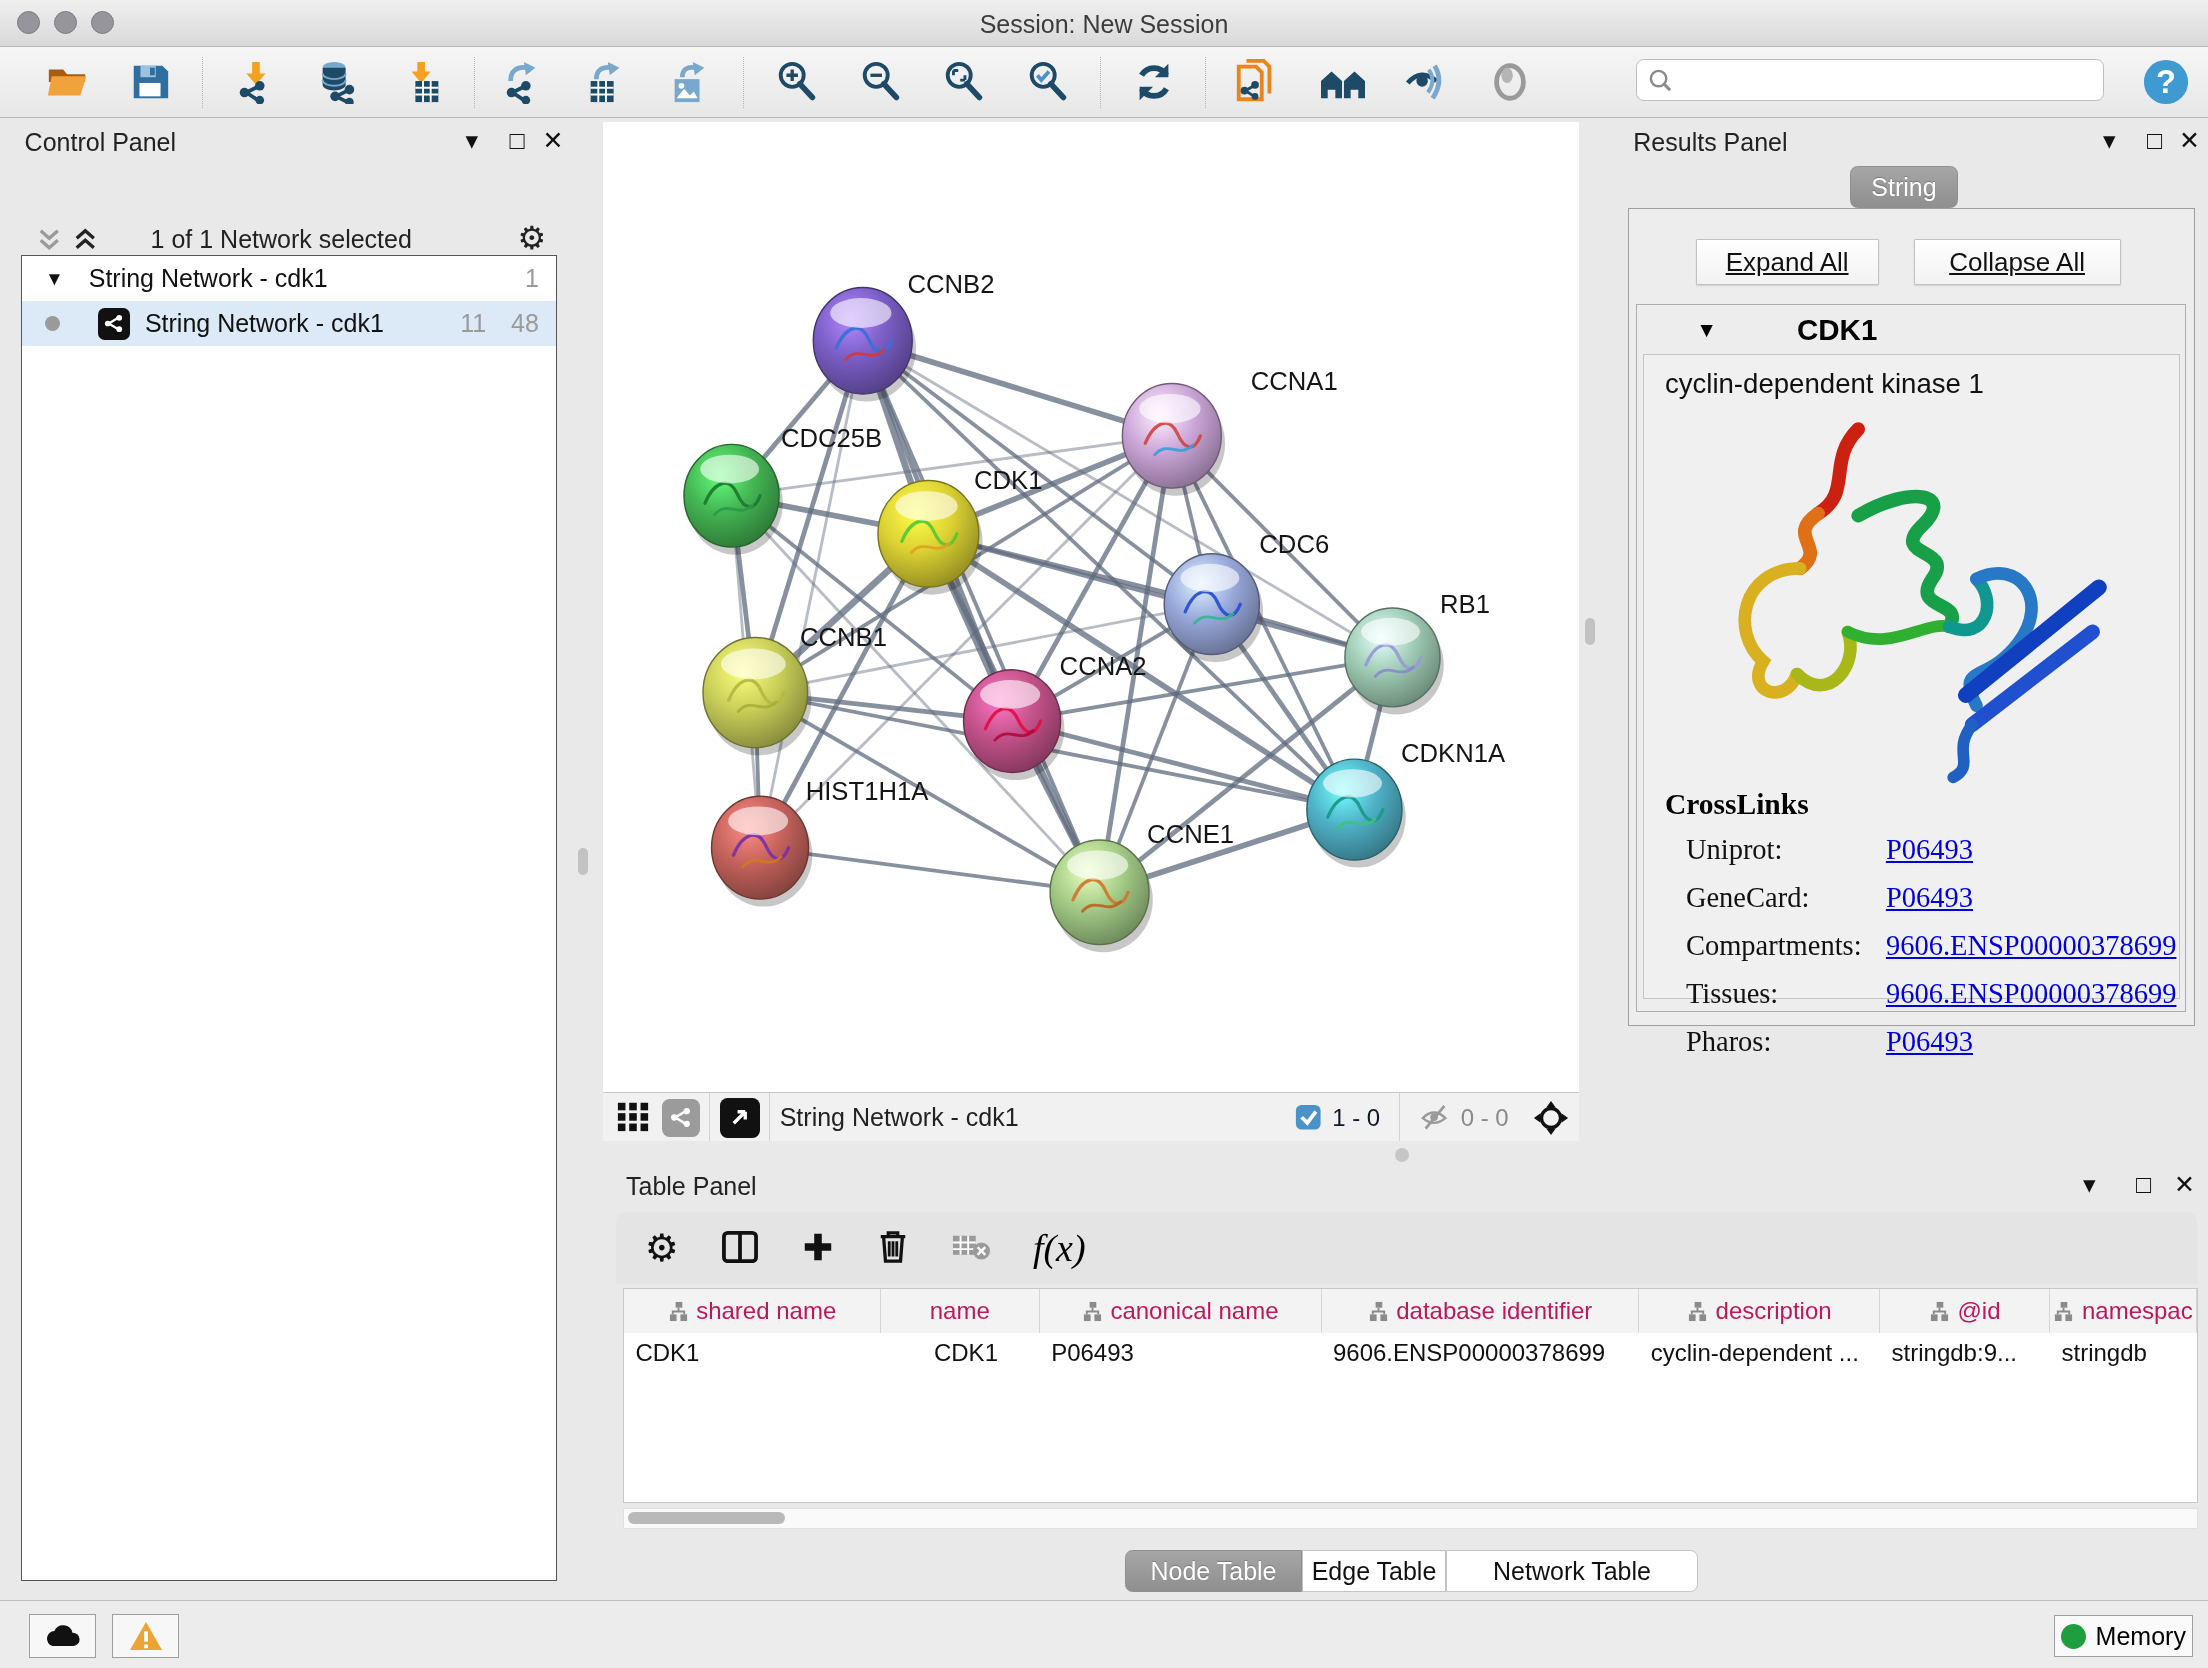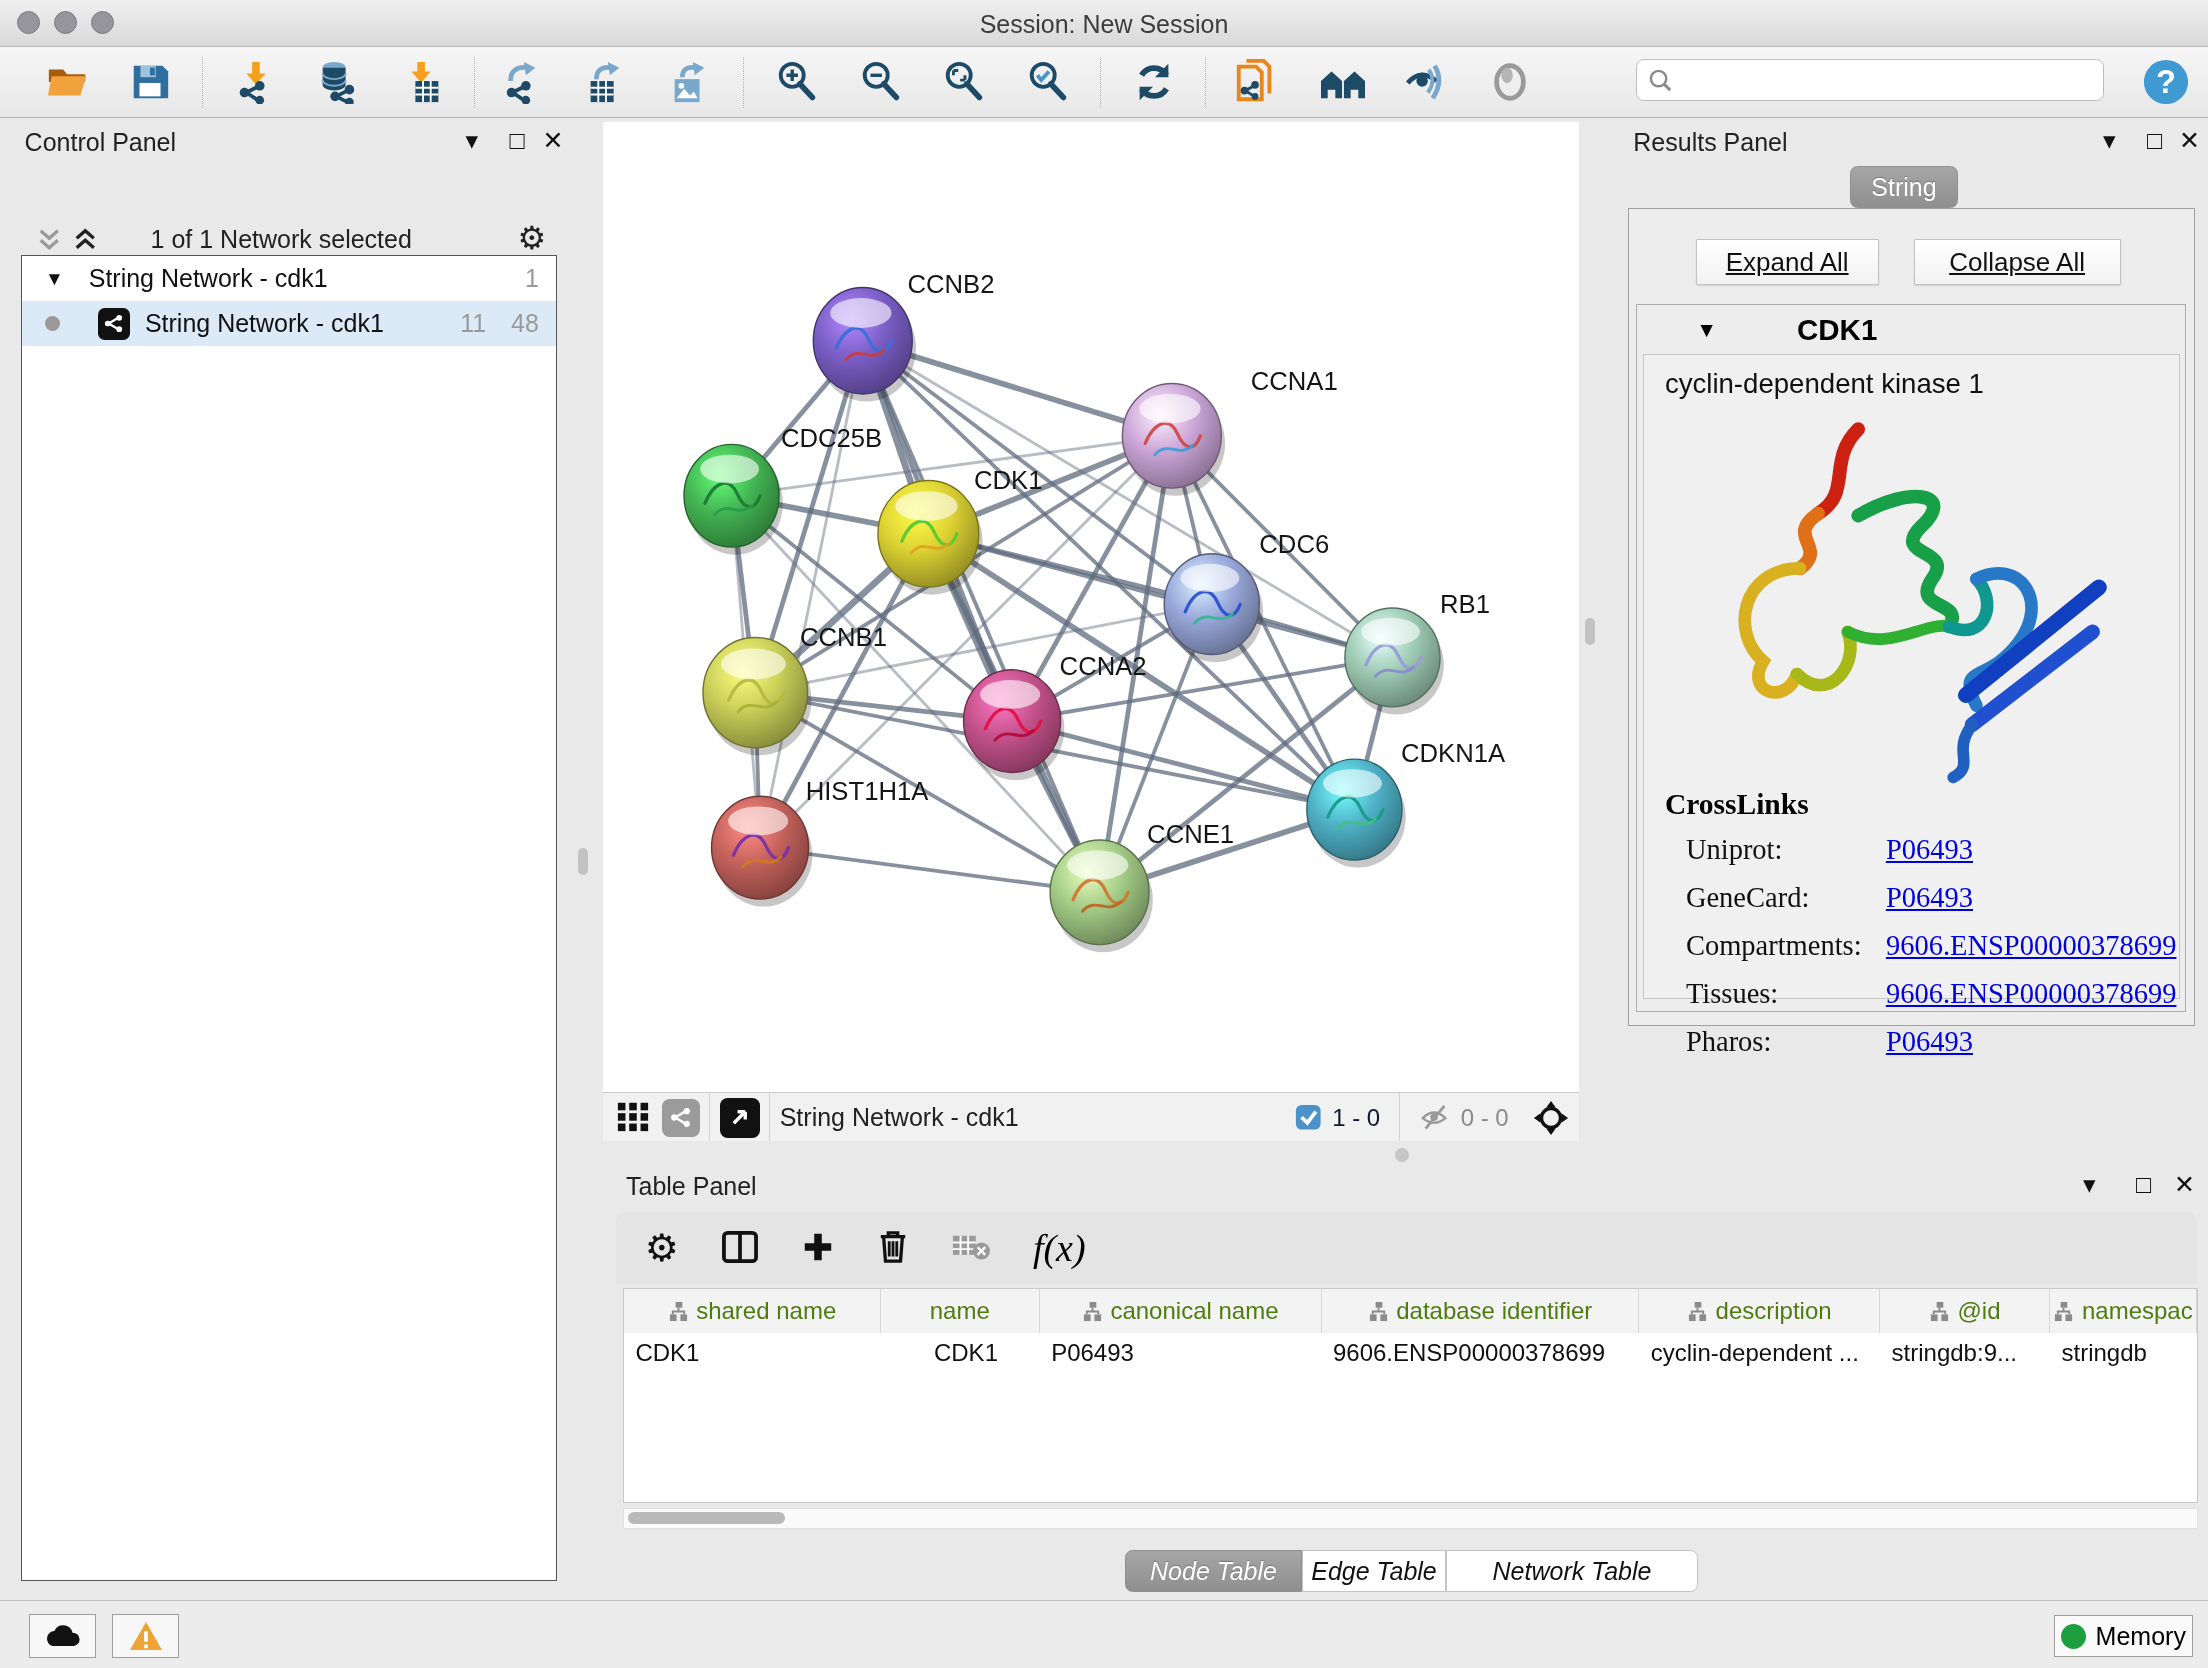--- a/index.html
+++ b/index.html
@@ -42,26 +42,26 @@
     font-size:26px;color:#111;display:flex;align-items:center;justify-content:center;box-shadow:0 1px 1.9px rgba(0,0,0,.12);text-decoration:underline;}
   .serif{font-family:"Liberation Serif",serif;}
   .xlink-row{display:flex;font-size:28.5px;margin-bottom:16px;}
   .xlink-label{width:200px;color:#111;}
   .xlink-val{color:#0000dd;text-decoration:underline;}
   
   #tp{left:603px;top:1168px;width:1605px;height:432px;}
   #tp-toolbar{left:13.3px;top:44px;width:1581px;height:72px;background:#e4e4e4;border-radius:9.5px 9.5px 0 0;
     display:flex;align-items:center;}
   #tbl{left:20px;top:120px;width:1575px;height:215px;background:#fff;border:1px solid #c8c8c8;box-sizing:border-box;}
-  .th{display:flex;align-items:center;justify-content:center;background:#f3f3f3;font-size:24px;color:#4d7c0f;
+  .th{display:flex;align-items:center;justify-content:center;background:#f3f3f3;font-size:24px;color:#be185d;
     border-right:1px solid #d6d6d6;box-sizing:border-box;height:44px;gap:7.6px;}
   .td{display:flex;align-items:center;padding-left:11.4px;font-size:24px;color:#111;box-sizing:border-box;height:40px;}
   #hscroll{left:20px;top:340px;width:1575px;height:21px;background:#fafafa;border:1px solid #e0e0e0;box-sizing:border-box;}
   #hthumb{left:3.8px;top:2.9px;width:157px;height:12.4px;background:#b9b9b9;border-radius:6.7px;}
-  .bottab{height:42px;font-size:25px;font-style:italic;}
+  .bottab{height:42px;font-size:25px;}
   
   #statusbar{left:0;top:1600px;width:2208px;height:68px;background:#ececec;border-top:1px solid #bdbdbd;}
   .stbtn{top:13.3px;width:67px;height:44px;background:#f7f7f7;border:1.9px solid #9f9f9f;
     display:flex;align-items:center;justify-content:center;box-sizing:border-box;}
   #memory-btn{left:2054px;top:14.3px;width:139px;height:42px;background:#fafafa;border:1.9px solid #9f9f9f;
     display:flex;align-items:center;justify-content:center;gap:9.5px;font-size:25px;box-sizing:border-box;}
   .handle{background:#c2c2c2;border-radius:5.7px;}
   svg text{font-family:"Liberation Sans",sans-serif;}
 </style>
 </head>

